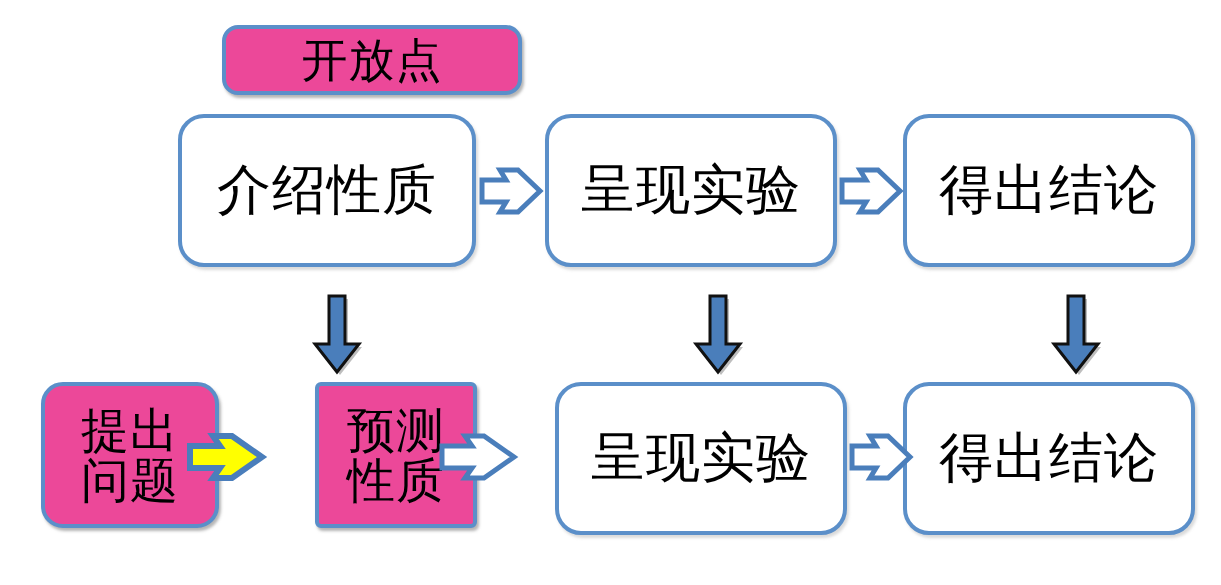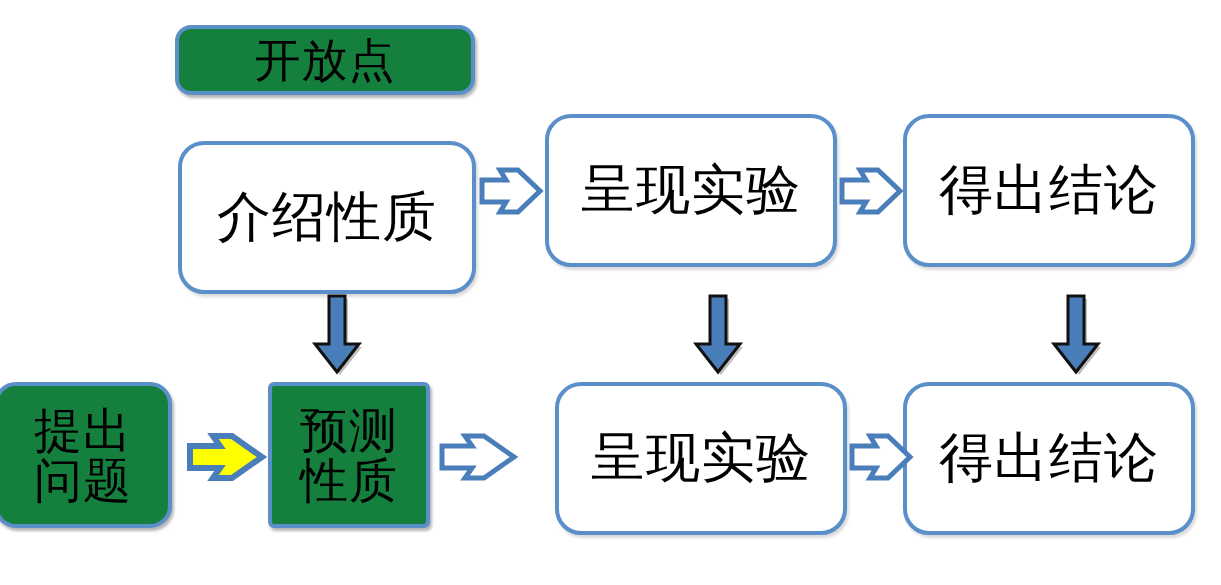--- a/index.html
+++ b/index.html
@@ -25,34 +25,35 @@
     background: #ffffff;
     display: flex;
     align-items: center;
     justify-content: center;
     text-align: center;
     color: #000000;
     line-height: 1.05;
     letter-spacing: 1px;
   }
   .node.yellow {
-    background: #15803d;
+    background: #ec4899;
     box-shadow: 2px 3px 3px rgba(120,120,120,0.55);
+    margin-left: 47px;
   }
   .node.white {
     box-shadow: 2px 3px 3px rgba(150,150,150,0.35);
   }
   .node .label {
     display: block;
     white-space: pre-line;
   }
 
   
   #node-open       { left: 175px; top: 25px;  width: 300px; height: 70px;  font-size: 46px; border-radius: 16px; }
-  #node-intro      { left: 178px; top: 114px; width: 298px; height: 153px; font-size: 54px; margin-top: 27px; }
+  #node-intro      { left: 178px; top: 114px; width: 298px; height: 153px; font-size: 54px; }
   #node-demo-top   { left: 545px; top: 114px; width: 292px; height: 153px; font-size: 54px; }
   #node-concl-top  { left: 903px; top: 114px; width: 292px; height: 153px; font-size: 54px; }
   #node-ask        { left: -6px;  top: 382px; width: 178px; height: 146px; font-size: 48px; border-radius: 22px; }
   #node-predict    { left: 268px; top: 382px; width: 162px; height: 146px; font-size: 48px; border-radius: 6px; }
   #node-demo-bot   { left: 555px; top: 382px; width: 292px; height: 153px; font-size: 54px; }
   #node-concl-bot  { left: 903px; top: 382px; width: 292px; height: 153px; font-size: 54px; }
 
   
   .arrow {
     position: absolute;

